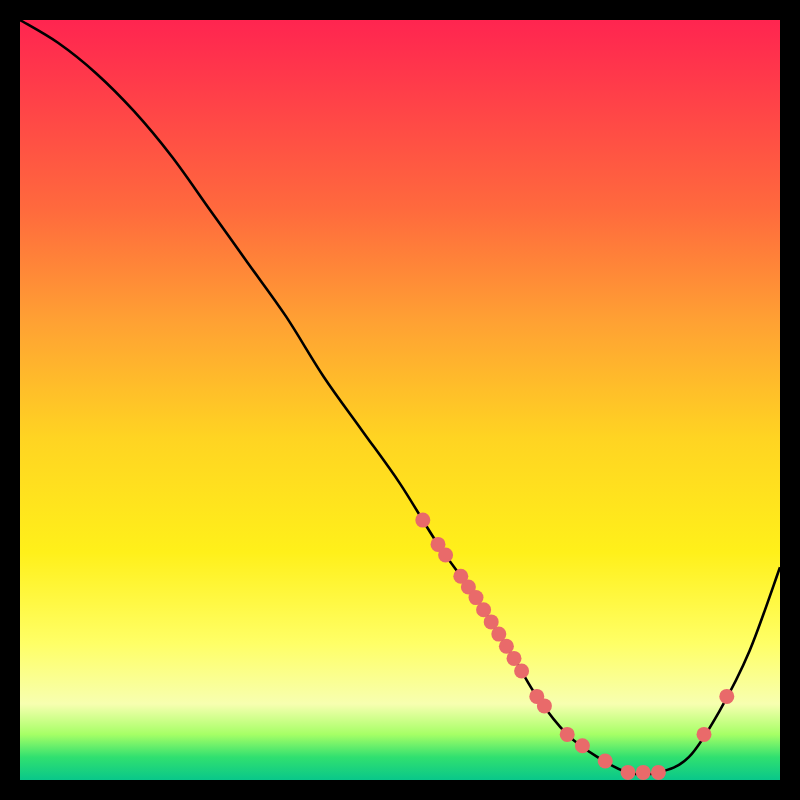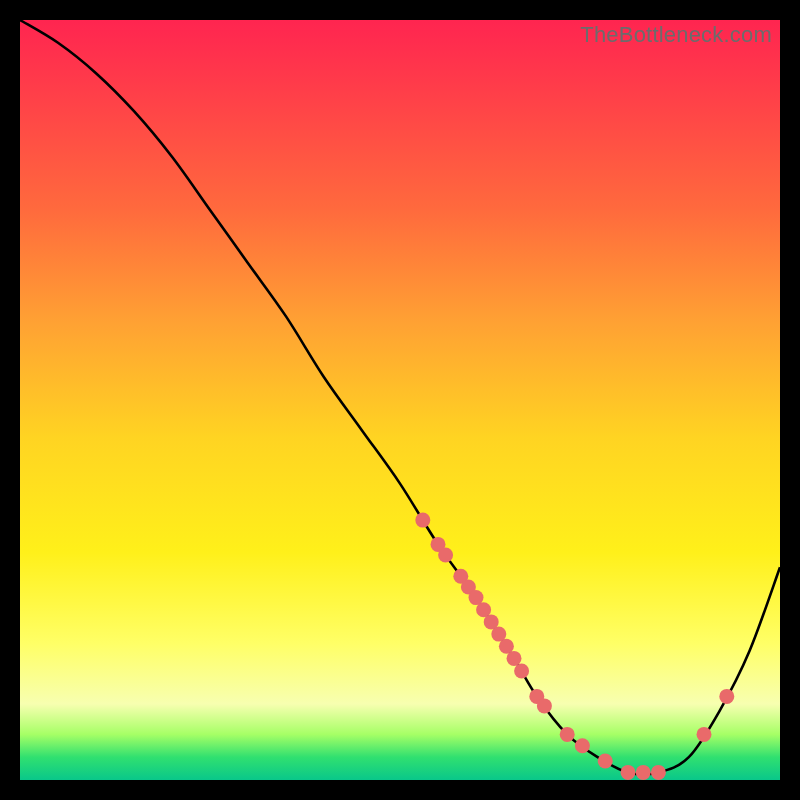--- a/index.html
+++ b/index.html
@@ -93,14 +93,13 @@
         <circle cx="562.4" cy="725.8" r="7.5" class="dot"></circle>
         <circle cx="585.2" cy="741" r="7.5" class="dot"></circle>
         <circle cx="608" cy="752.4" r="7.5" class="dot"></circle>
         <circle cx="623.1999999999999" cy="752.4" r="7.5" class="dot"></circle>
         <circle cx="638.4" cy="752.4" r="7.5" class="dot"></circle>
         <circle cx="684" cy="714.4" r="7.5" class="dot"></circle>
         <circle cx="706.8000000000001" cy="676.4" r="7.5" class="dot"></circle>
       </g>
   </svg>
 
-  <div class="watermark">TheBottleneck.com</div>
 </div>
 
 </body></html>

